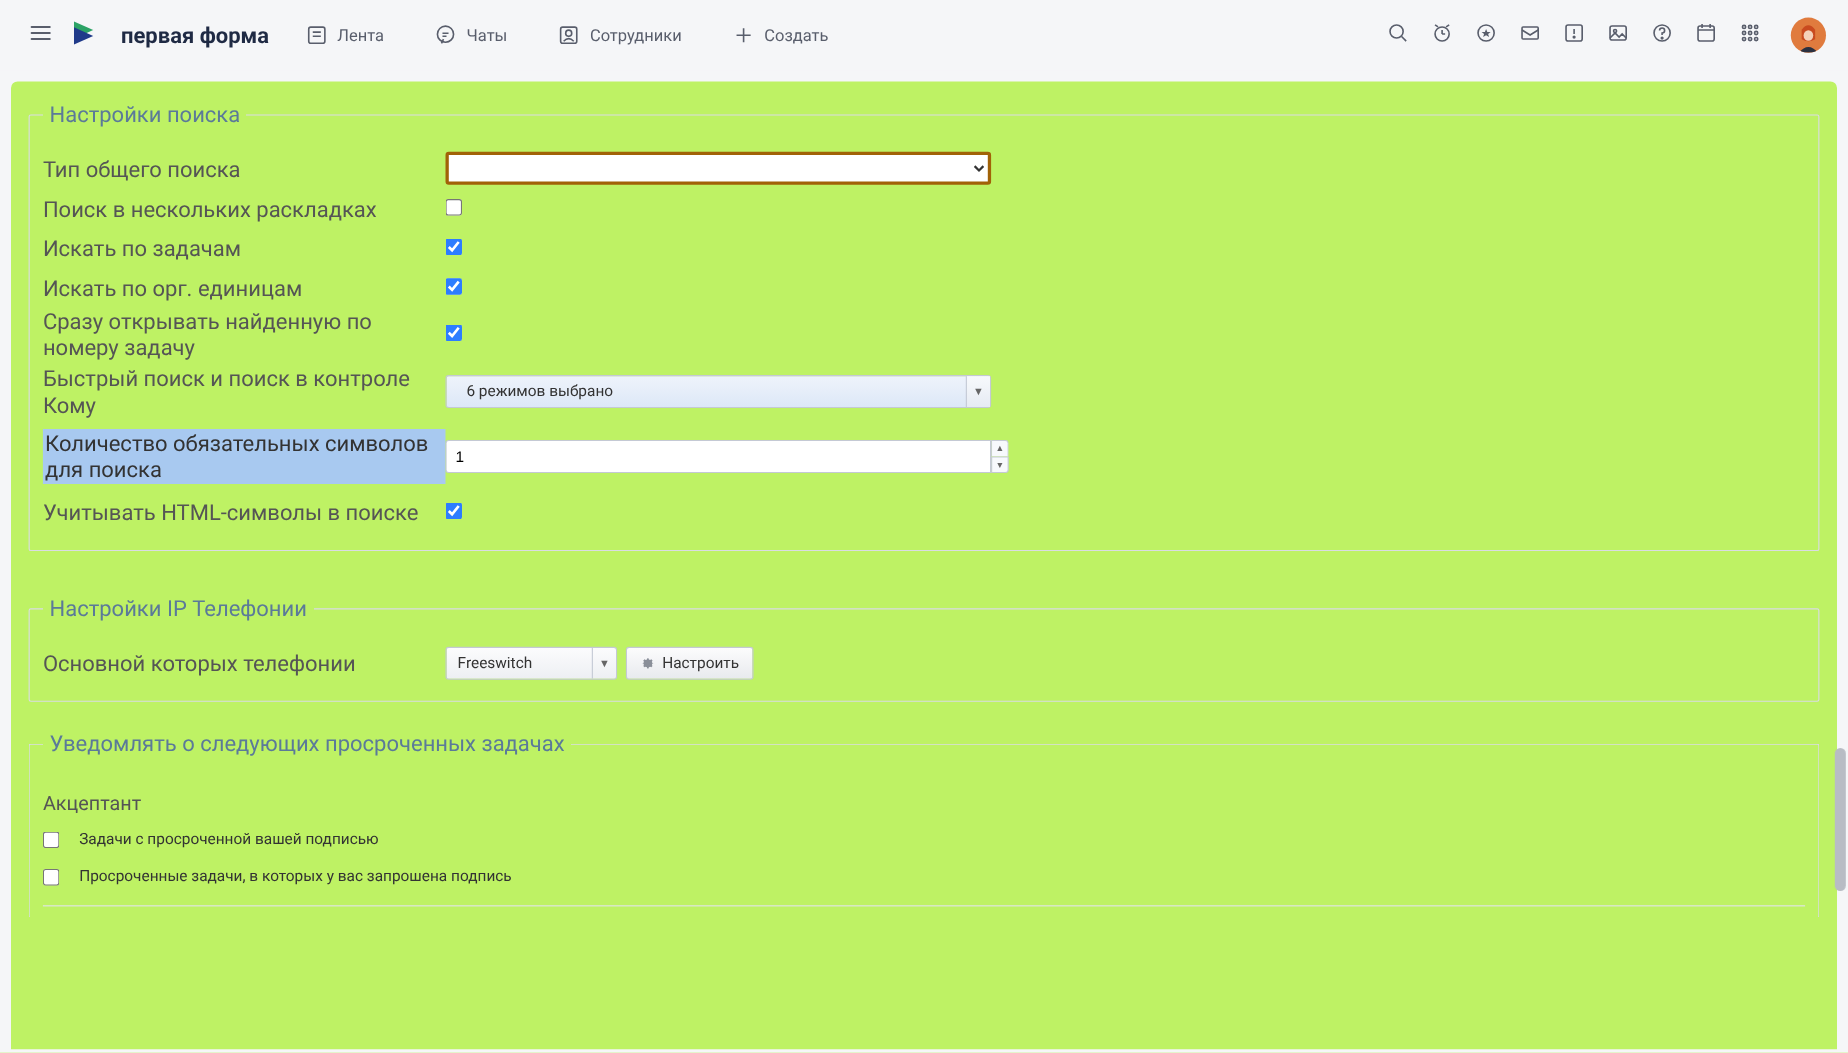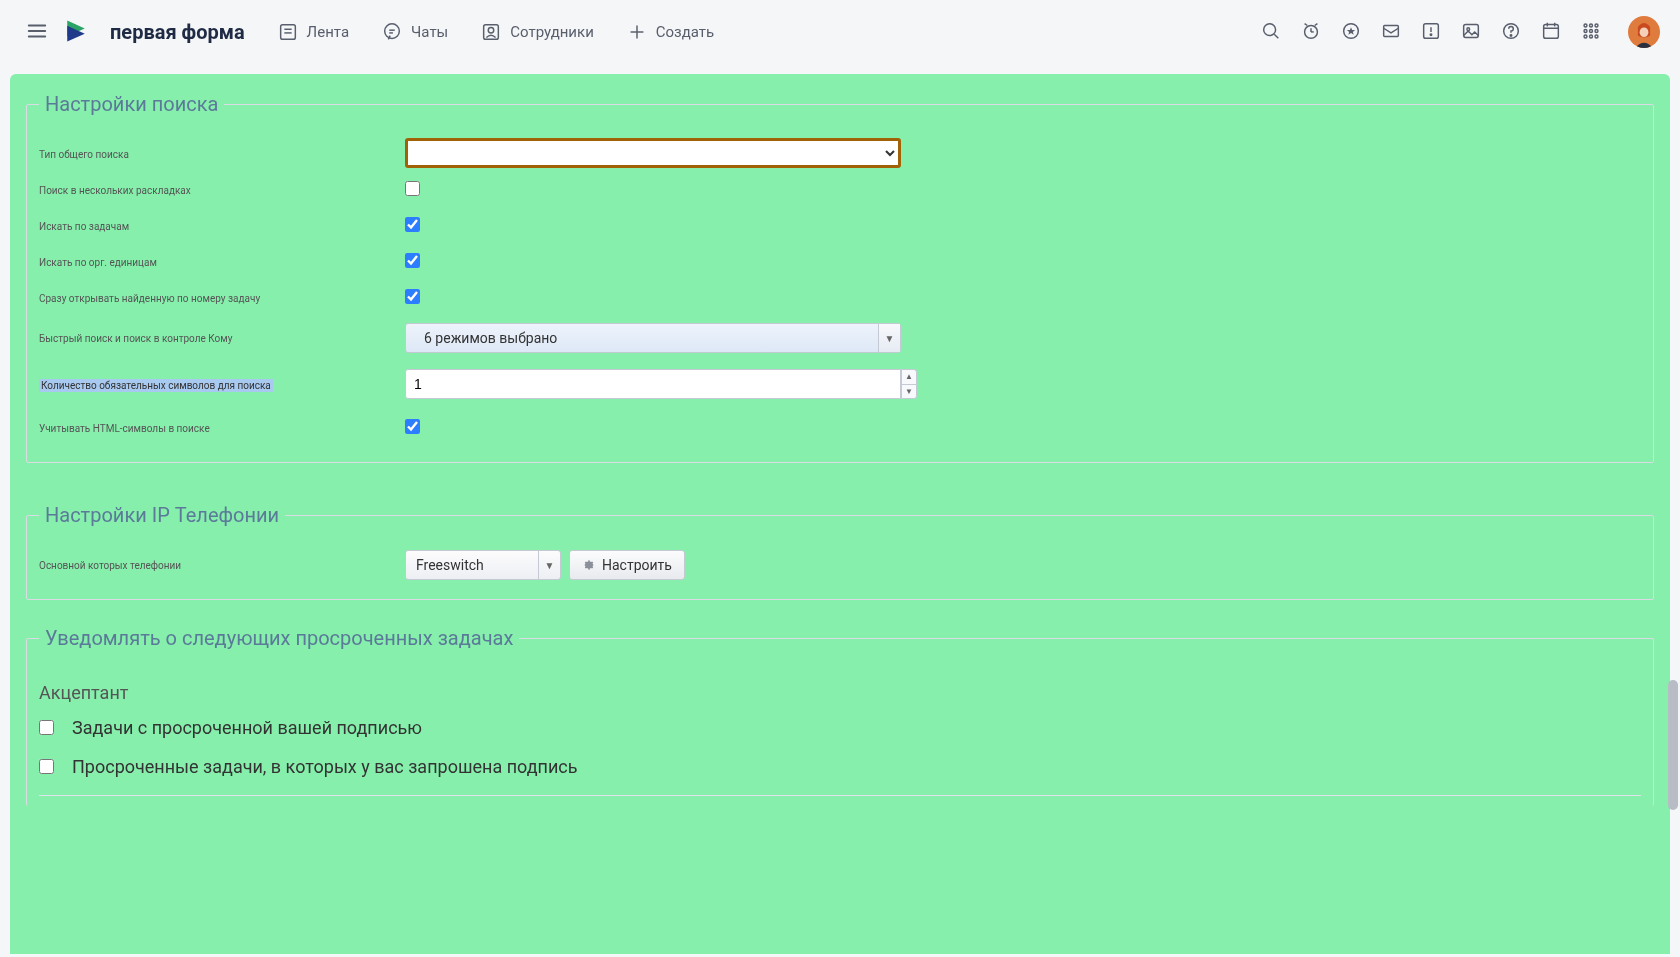--- a/index.html
+++ b/index.html
@@ -3,56 +3,56 @@
 <meta charset="utf-8">
 <style>
 *{box-sizing:border-box;margin:0;padding:0}
 body{font-family:-apple-system,BlinkMacSystemFont,"Segoe UI",Roboto,Arial,sans-serif;background:#f5f6f8;color:#333;font-size:14px}
 .top-bar{display:flex;align-items:center;height:64px;background:#f5f6f8;padding:0 20px;gap:8px}
 .hamburger{cursor:pointer;padding:6px}
 .hamburger svg{width:22px;height:22px;stroke:#595e6c}
 .logo-wrap{display:flex;align-items:center;gap:20px;margin-right:24px}
 .logo-icon svg{width:28px;height:28px}
 .logo-text{font-size:20px;font-weight:700;color:#1f2a44}
-.nav-items{display:flex;align-items:flex-end;gap:32px}
+.nav-items{display:flex;align-items:flex-end;gap:45px}
 .nav-item{display:flex;align-items:center;gap:8px;color:#595e6c;cursor:pointer}
 .nav-item svg{width:22px;height:22px;stroke:#595e6c;fill:none;stroke-width:1.6}
 .nav-item span{font-size:15px}
 .spacer{flex:1}
 .tool-icons{display:flex;align-items:center;gap:18px}
 .tool-icon{cursor:pointer;color:#595e6c}
 .tool-icon svg{width:22px;height:22px;stroke:#595e6c;fill:none;stroke-width:1.6}
 .avatar{width:32px;height:32px;border-radius:50%;background:#e07b3e;margin-left:18px;overflow:hidden;display:flex;align-items:flex-end;justify-content:center}
 .avatar svg{width:28px;height:28px}
-.page-body{background:#86efac;margin:10px 10px 0 10px;border-radius:6px 6px 0 0;min-height:880px;padding:0 0 0 0;overflow:hidden}
+.page-body{background:#bef264;margin:10px 10px 0 10px;border-radius:6px 6px 0 0;min-height:880px;padding:0 0 0 0;overflow:hidden}
 .content-inner{padding:0 16px 16px 16px}
 fieldset{border:1px solid #d9dce3;border-radius:2px;margin-top:18px;padding:20px 12px 16px 12px;position:relative}
 legend{padding:0 6px;font-size:20px;color:#5b7a99;font-weight:400}
 .form-row{display:flex;align-items:center;min-height:36px;margin-bottom:0}
-.form-label{width:366px;padding-right:12px;color:#555;font-size:10px}
+.form-label{width:366px;padding-right:12px;color:#555;font-size:20px}
 .form-control-area{flex:1;max-width:496px}
 .form-label.highlight{background:#a8c9f0;color:#333;display:inline-block;width:auto;padding:1px 2px}
 .select-native{width:100%;height:30px;border:3px solid #a16207;border-radius:3px;background:#fff;padding:12px 8px;font-size:14px;color:#333}
 .checkbox-std{width:15px;height:15px;accent-color:#2d7dff}
 .multi-select{display:flex;align-items:center;width:496px;height:30px;border:1px solid #c4c9d4;border-radius:3px;background:linear-gradient(#eef3fb,#dde8f7);padding:0 10px;font-size:14px;color:#333;position:relative}
 .multi-select .arrow{position:absolute;right:0;top:0;width:22px;height:100%;display:flex;align-items:center;justify-content:center;border-left:1px solid #c4c9d4;font-size:10px;color:#666;background:linear-gradient(#f7f9fc,#e6ebf3)}
 .spinner-wrap{display:flex;width:512px}
 .spinner-input{flex:1;height:30px;border:1px solid #c4c9d4;border-radius:3px 0 0 3px;padding:0 8px;font-size:14px}
 .spinner-btns{display:flex;flex-direction:column;width:16px}
 .spinner-btns div{flex:1;border:1px solid #c4c9d4;font-size:8px;display:flex;align-items:center;justify-content:center;background:#f7f9fc;color:#666;cursor:pointer}
 .spinner-btns div:first-child{border-radius:0 3px 0 0;border-bottom:none}
 .spinner-btns div:last-child{border-radius:0 0 3px 0}
 .small-select{width:156px;height:30px;border:1px solid #c4c9d4;border-radius:3px;background:linear-gradient(#fcfcfd,#edeff3);display:flex;align-items:center;padding:0 10px;font-size:14px;position:relative;color:#333}
 .small-select .arrow{position:absolute;right:0;top:0;width:22px;height:100%;display:flex;align-items:center;justify-content:center;border-left:1px solid #c4c9d4;font-size:10px;color:#666}
 .config-btn{height:30px;border:1px solid #c4c9d4;border-radius:3px;background:linear-gradient(#fcfcfd,#e8eaee);display:inline-flex;align-items:center;padding:0 12px;font-size:14px;color:#333;margin-left:8px;cursor:pointer;gap:6px}
 .config-btn svg{width:14px;height:14px;fill:#8a8f99}
 .sub-heading{font-size:18px;color:#555;margin:12px 0 14px 0;font-weight:400}
 .check-row{display:flex;align-items:center;gap:18px;margin-bottom:18px}
 .check-row input{width:15px;height:15px;accent-color:#2d7dff}
-.check-row label{font-size:18px;color:#333}
+.check-row label{font-size:14px;color:#333}
 .hr-line{border:none;border-top:1px solid #e1e4ea;margin:4px 0 0 0}
 .telephony-row{display:flex;align-items:center}
 .scroll-indicator{position:fixed;right:2px;top:680px;width:10px;height:130px;background:#b8bcc4;border-radius:5px}
 </style>
 </head>
 <body>
 
 <div class="top-bar">
   <div class="hamburger">
     <svg viewBox="0 0 24 24">

